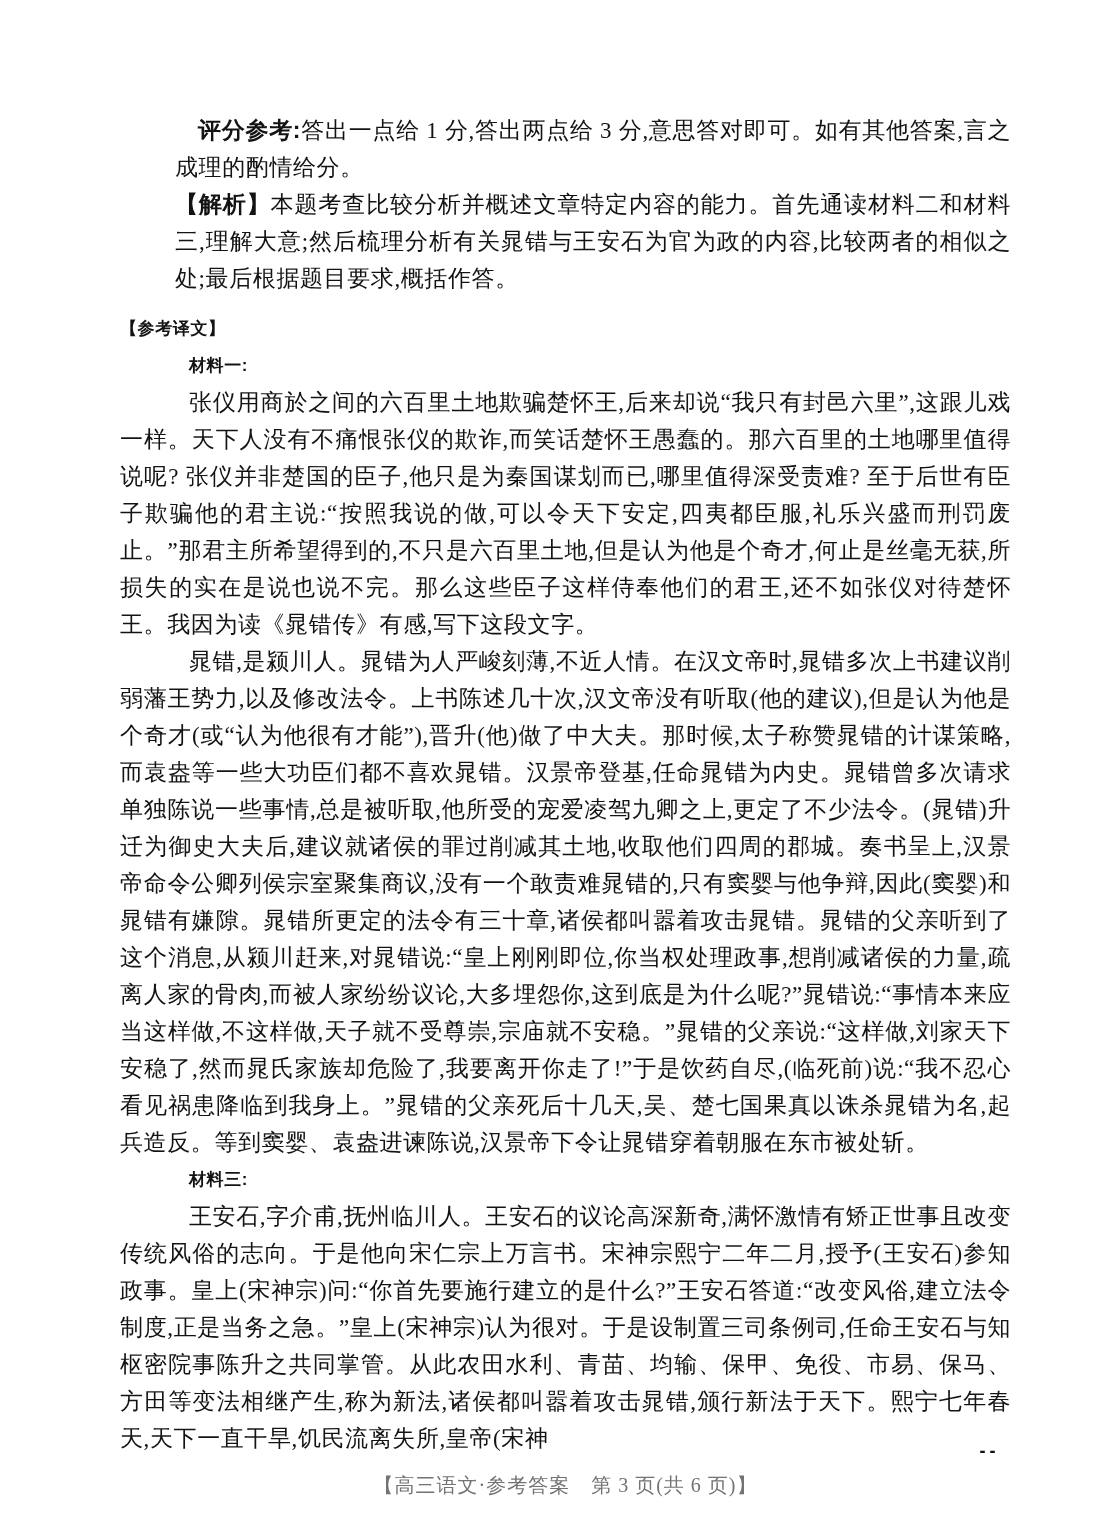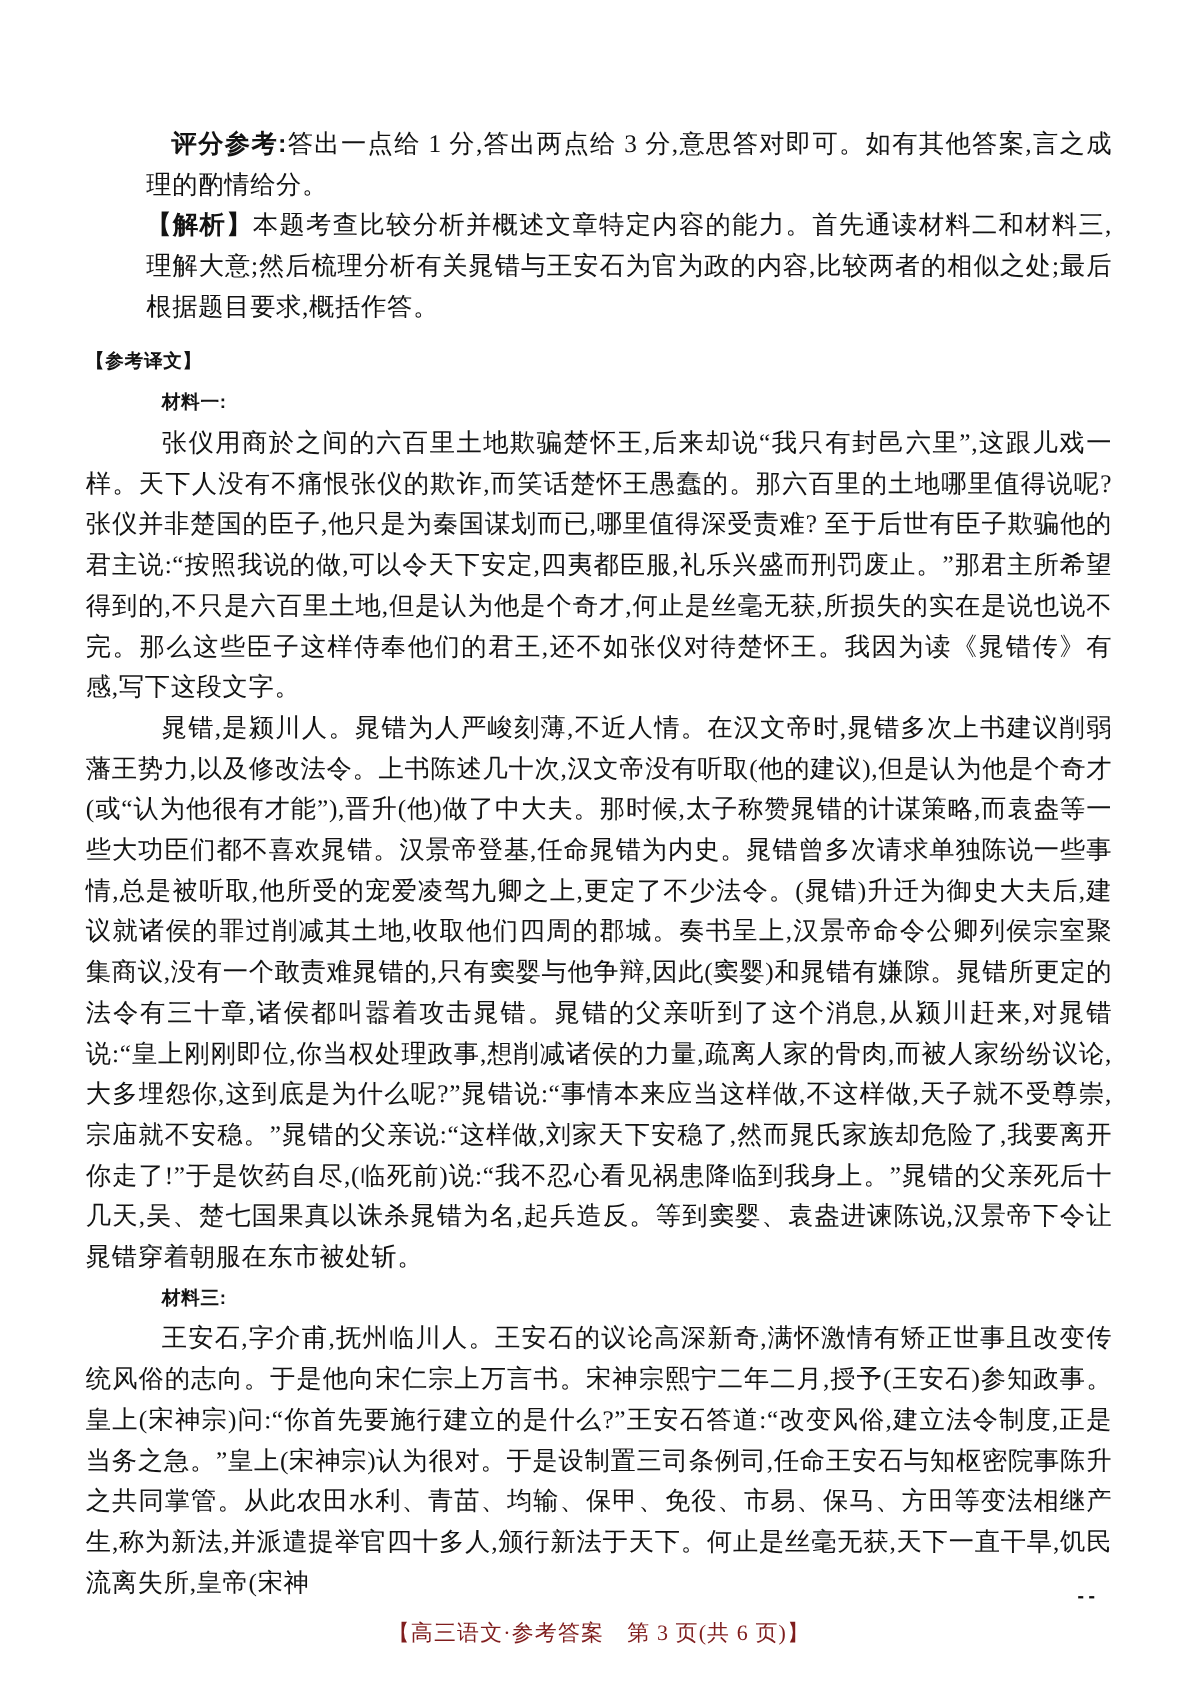--- a/index.html
+++ b/index.html
@@ -12,21 +12,21 @@
     height: 1536px;
     overflow: hidden;
     position: relative;
     font-family: "Liberation Serif", "DejaVu Serif", serif;
     color: #131313;
   }
   .page {
     box-sizing: border-box;
     width: 1093px;
     height: 1536px;
-    padding: 112px 82px 0 78px;
+    padding: 112px 82px 0 120px;
     position: relative;
   }
   p {
     margin: 0;
     font-size: 23px;
     line-height: 37px;
     text-align: justify;
     text-justify: inter-character;
     letter-spacing: 0.6px;
   }
@@ -63,21 +63,21 @@
     text-indent: 69px;
   }
   .footer-row {
     margin-top: 13px;
     text-align: center;
   }
   .footer-text {
     font-size: 20px;
     line-height: 30px;
     letter-spacing: 1px;
-    color: #7f1d1d;
+    color: #737373;
   }
   .scan-mark {
     position: absolute;
     left: 978px;
     top: 1442px;
     font-size: 15px;
     font-weight: 700;
     letter-spacing: 1px;
     color: #111;
     font-family: "DejaVu Sans Mono", monospace;
@@ -93,21 +93,21 @@
     <p class="analysis-p"><span class="hei">【解析】</span><span>本题考查比较分析并概述文章特定内容的能力。首先通读材料二和材料三,理解大意;然后梳理分析有关晁错与王安石为官为政的内容,比较两者的相似之处;最后根据题目要求,概括作答。</span></p>
   </section>
 
   <p class="trans-title">【参考译文】</p>
 
   <div id="sections">
       <p class="mat-heading">材料一:</p>
       <p class="mat-paragraph">张仪用商於之间的六百里土地欺骗楚怀王,后来却说“我只有封邑六里”,这跟儿戏一样。天下人没有不痛恨张仪的欺诈,而笑话楚怀王愚蠢的。那六百里的土地哪里值得说呢? 张仪并非楚国的臣子,他只是为秦国谋划而已,哪里值得深受责难? 至于后世有臣子欺骗他的君主说:“按照我说的做,可以令天下安定,四夷都臣服,礼乐兴盛而刑罚废止。”那君主所希望得到的,不只是六百里土地,但是认为他是个奇才,何止是丝毫无获,所损失的实在是说也说不完。那么这些臣子这样侍奉他们的君王,还不如张仪对待楚怀王。我因为读《晁错传》有感,写下这段文字。</p>
       <p class="mat-paragraph">晁错,是颍川人。晁错为人严峻刻薄,不近人情。在汉文帝时,晁错多次上书建议削弱藩王势力,以及修改法令。上书陈述几十次,汉文帝没有听取(他的建议),但是认为他是个奇才(或“认为他很有才能”),晋升(他)做了中大夫。那时候,太子称赞晁错的计谋策略,而袁盎等一些大功臣们都不喜欢晁错。汉景帝登基,任命晁错为内史。晁错曾多次请求单独陈说一些事情,总是被听取,他所受的宠爱凌驾九卿之上,更定了不少法令。(晁错)升迁为御史大夫后,建议就诸侯的罪过削减其土地,收取他们四周的郡城。奏书呈上,汉景帝命令公卿列侯宗室聚集商议,没有一个敢责难晁错的,只有窦婴与他争辩,因此(窦婴)和晁错有嫌隙。晁错所更定的法令有三十章,诸侯都叫嚣着攻击晁错。晁错的父亲听到了这个消息,从颍川赶来,对晁错说:“皇上刚刚即位,你当权处理政事,想削减诸侯的力量,疏离人家的骨肉,而被人家纷纷议论,大多埋怨你,这到底是为什么呢?”晁错说:“事情本来应当这样做,不这样做,天子就不受尊崇,宗庙就不安稳。”晁错的父亲说:“这样做,刘家天下安稳了,然而晁氏家族却危险了,我要离开你走了!”于是饮药自尽,(临死前)说:“我不忍心看见祸患降临到我身上。”晁错的父亲死后十几天,吴、楚七国果真以诛杀晁错为名,起兵造反。等到窦婴、袁盎进谏陈说,汉景帝下令让晁错穿着朝服在东市被处斩。</p>
       <p class="mat-heading">材料三:</p>
-      <p class="mat-paragraph">王安石,字介甫,抚州临川人。王安石的议论高深新奇,满怀激情有矫正世事且改变传统风俗的志向。于是他向宋仁宗上万言书。宋神宗熙宁二年二月,授予(王安石)参知政事。皇上(宋神宗)问:“你首先要施行建立的是什么?”王安石答道:“改变风俗,建立法令制度,正是当务之急。”皇上(宋神宗)认为很对。于是设制置三司条例司,任命王安石与知枢密院事陈升之共同掌管。从此农田水利、青苗、均输、保甲、免役、市易、保马、方田等变法相继产生,称为新法,并派遣提举官四十多人,颁行新法于天下。何止是丝毫无获,天下一直干旱,饥民流离失所,皇帝(宋神</p>
+      <p class="mat-paragraph">王安石,字介甫,抚州临川人。王安石的议论高深新奇,满怀激情有矫正世事且改变传统风俗的志向。于是他向宋仁宗上万言书。宋神宗熙宁二年二月,授予(王安石)参知政事。皇上(宋神宗)问:“你首先要施行建立的是什么?”王安石答道:“改变风俗,建立法令制度,正是当务之急。”皇上(宋神宗)认为很对。于是设制置三司条例司,任命王安石与知枢密院事陈升之共同掌管。从此农田水利、青苗、均输、保甲、免役、市易、保马、方田等变法相继产生,称为新法,诸侯都叫嚣着攻击晁错,颁行新法于天下。熙宁七年春天,天下一直干旱,饥民流离失所,皇帝(宋神</p>
     </div>
 
   <div class="footer-row">
     <span class="footer-text">【高三语文·参考答案　第 3 页(共 6 页)】</span>
   </div>
 
   <span class="scan-mark">--</span>
 
 </div>
 

